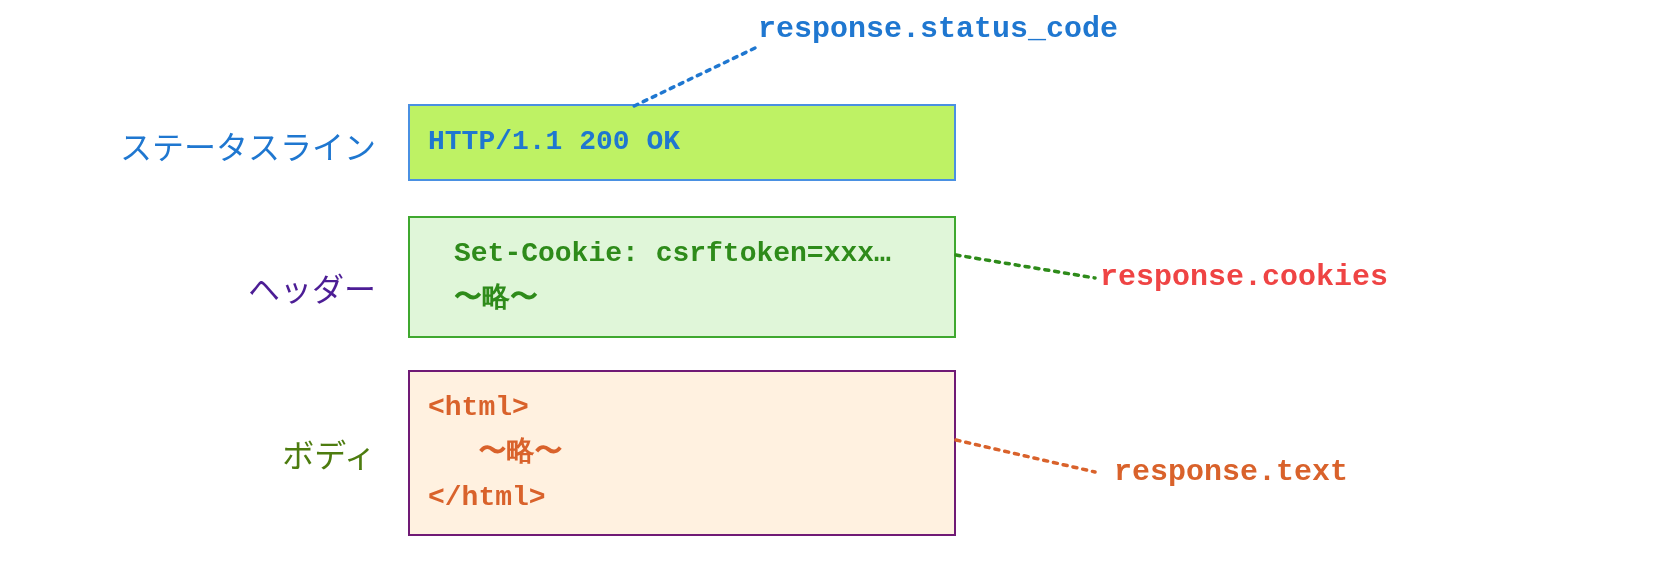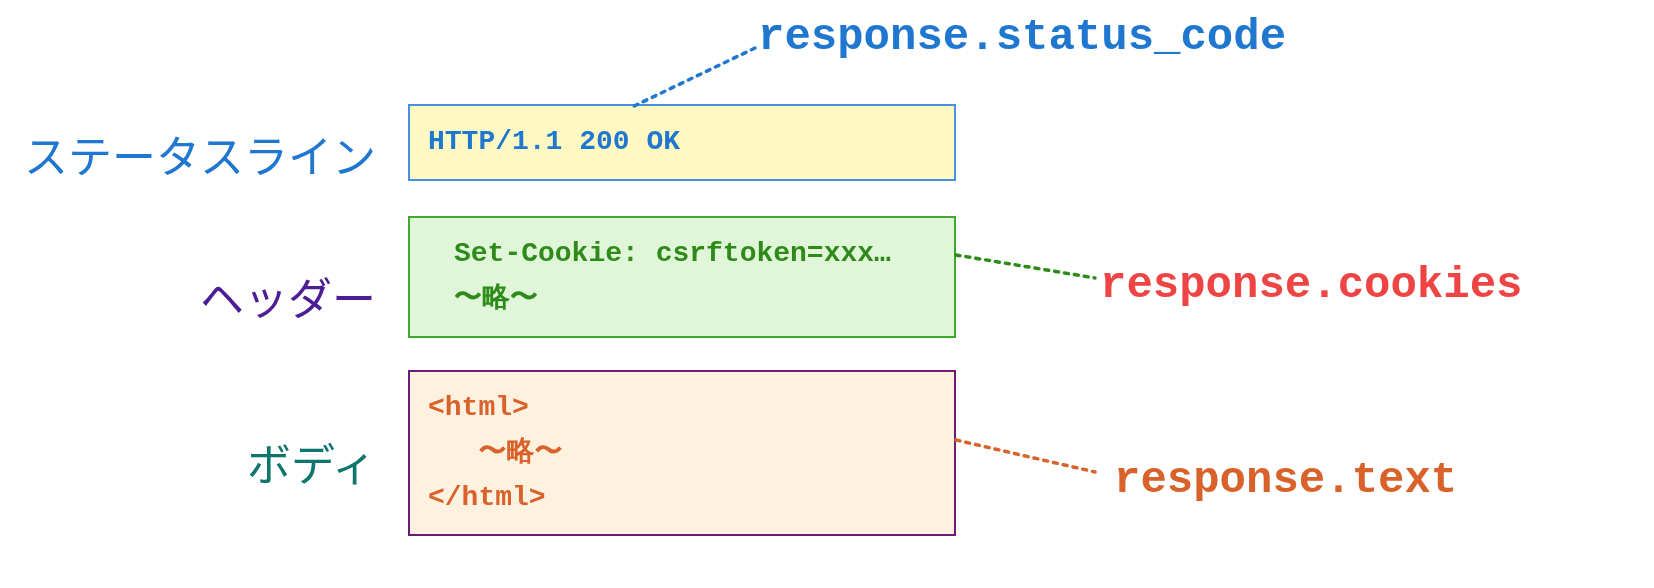--- a/index.html
+++ b/index.html
@@ -9,44 +9,44 @@
       background: #fff;
       position: relative;
       font-family: "Hiragino Sans", "Noto Sans CJK JP", "Yu Gothic", sans-serif;
     }
     .mono {
       font-family: "Menlo", "Consolas", "Courier New", monospace;
       font-weight: 600;
     }
     .label {
       position: absolute;
-      font-size: 44px;
+      font-size: 32px;
       text-align: right;
       white-space: nowrap;
       margin-left: 44px;
     }
     .annot {
       position: absolute;
-      font-size: 44px;
+      font-size: 30px;
       white-space: nowrap;
     }
     .box {
       position: absolute;
       left: 408px;
       width: 548px;
       padding: 14px 18px;
       font-size: 28px;
       line-height: 1.6;
       white-space: pre;
     }
     
     .box-status {
       top: 104px;
       border: 2px solid #4a90e2;
-      background: #fef9c3;
+      background: #bef264;
       color: #1f77d0;
     }
     .label-status { top: 122px; right: 1278px; color: #1f77d0; }
     .annot-status { top: 12px; left: 758px; color: #1f77d0; }
     
     .box-header {
       top: 216px;
       border: 2px solid #3fa82f;
       background: #e0f6d9;
       color: #2e8b1a;
@@ -54,21 +54,21 @@
     }
     .label-header { top: 264px; right: 1278px; color: #4c1d95; }
     .annot-header { top: 260px; left: 1100px; color: #ef4444; }
     
     .box-body {
       top: 370px;
       border: 2px solid #701a75;
       background: #fff1e0;
       color: #d9622b;
     }
-    .label-body { top: 430px; right: 1278px; color: #0f766e; }
+    .label-body { top: 430px; right: 1278px; color: #4d7c0f; }
     .annot-body { top: 455px; left: 1100px; color: #d9622b; margin-left: 14px; }
     svg.conns {
       position: absolute;
       top: 0; left: 0;
       width: 1654px; height: 588px;
       pointer-events: none;
     }
   </style>
 </head>
 <body>

